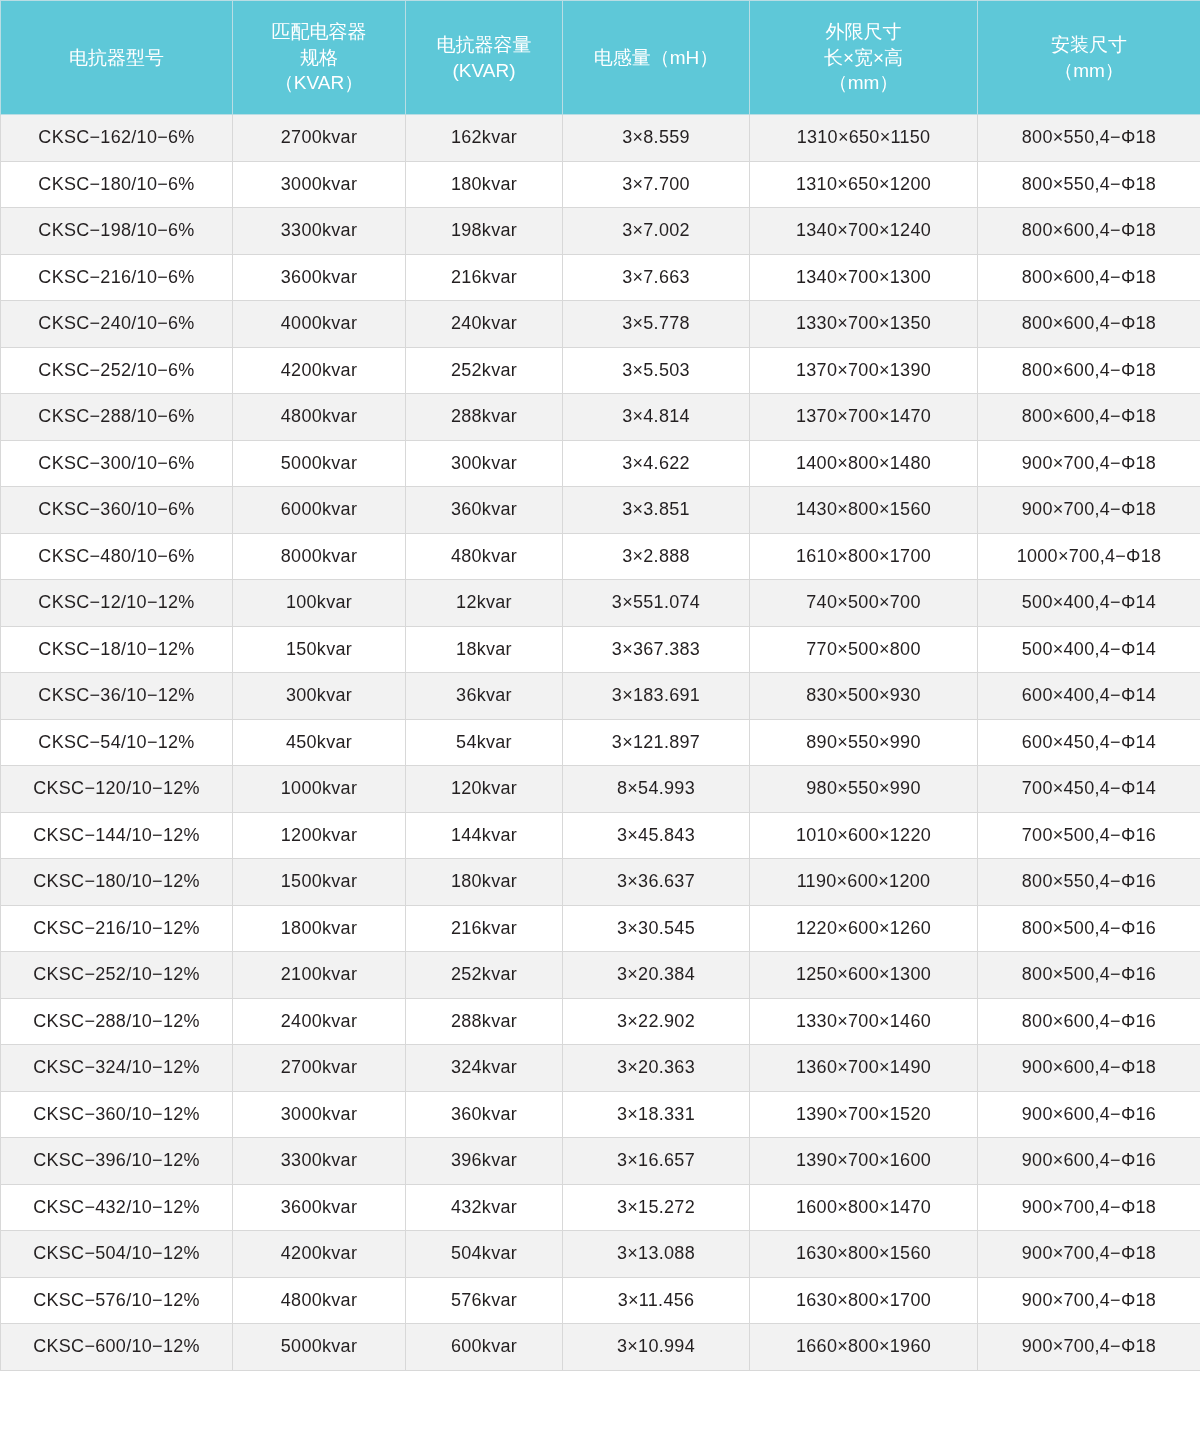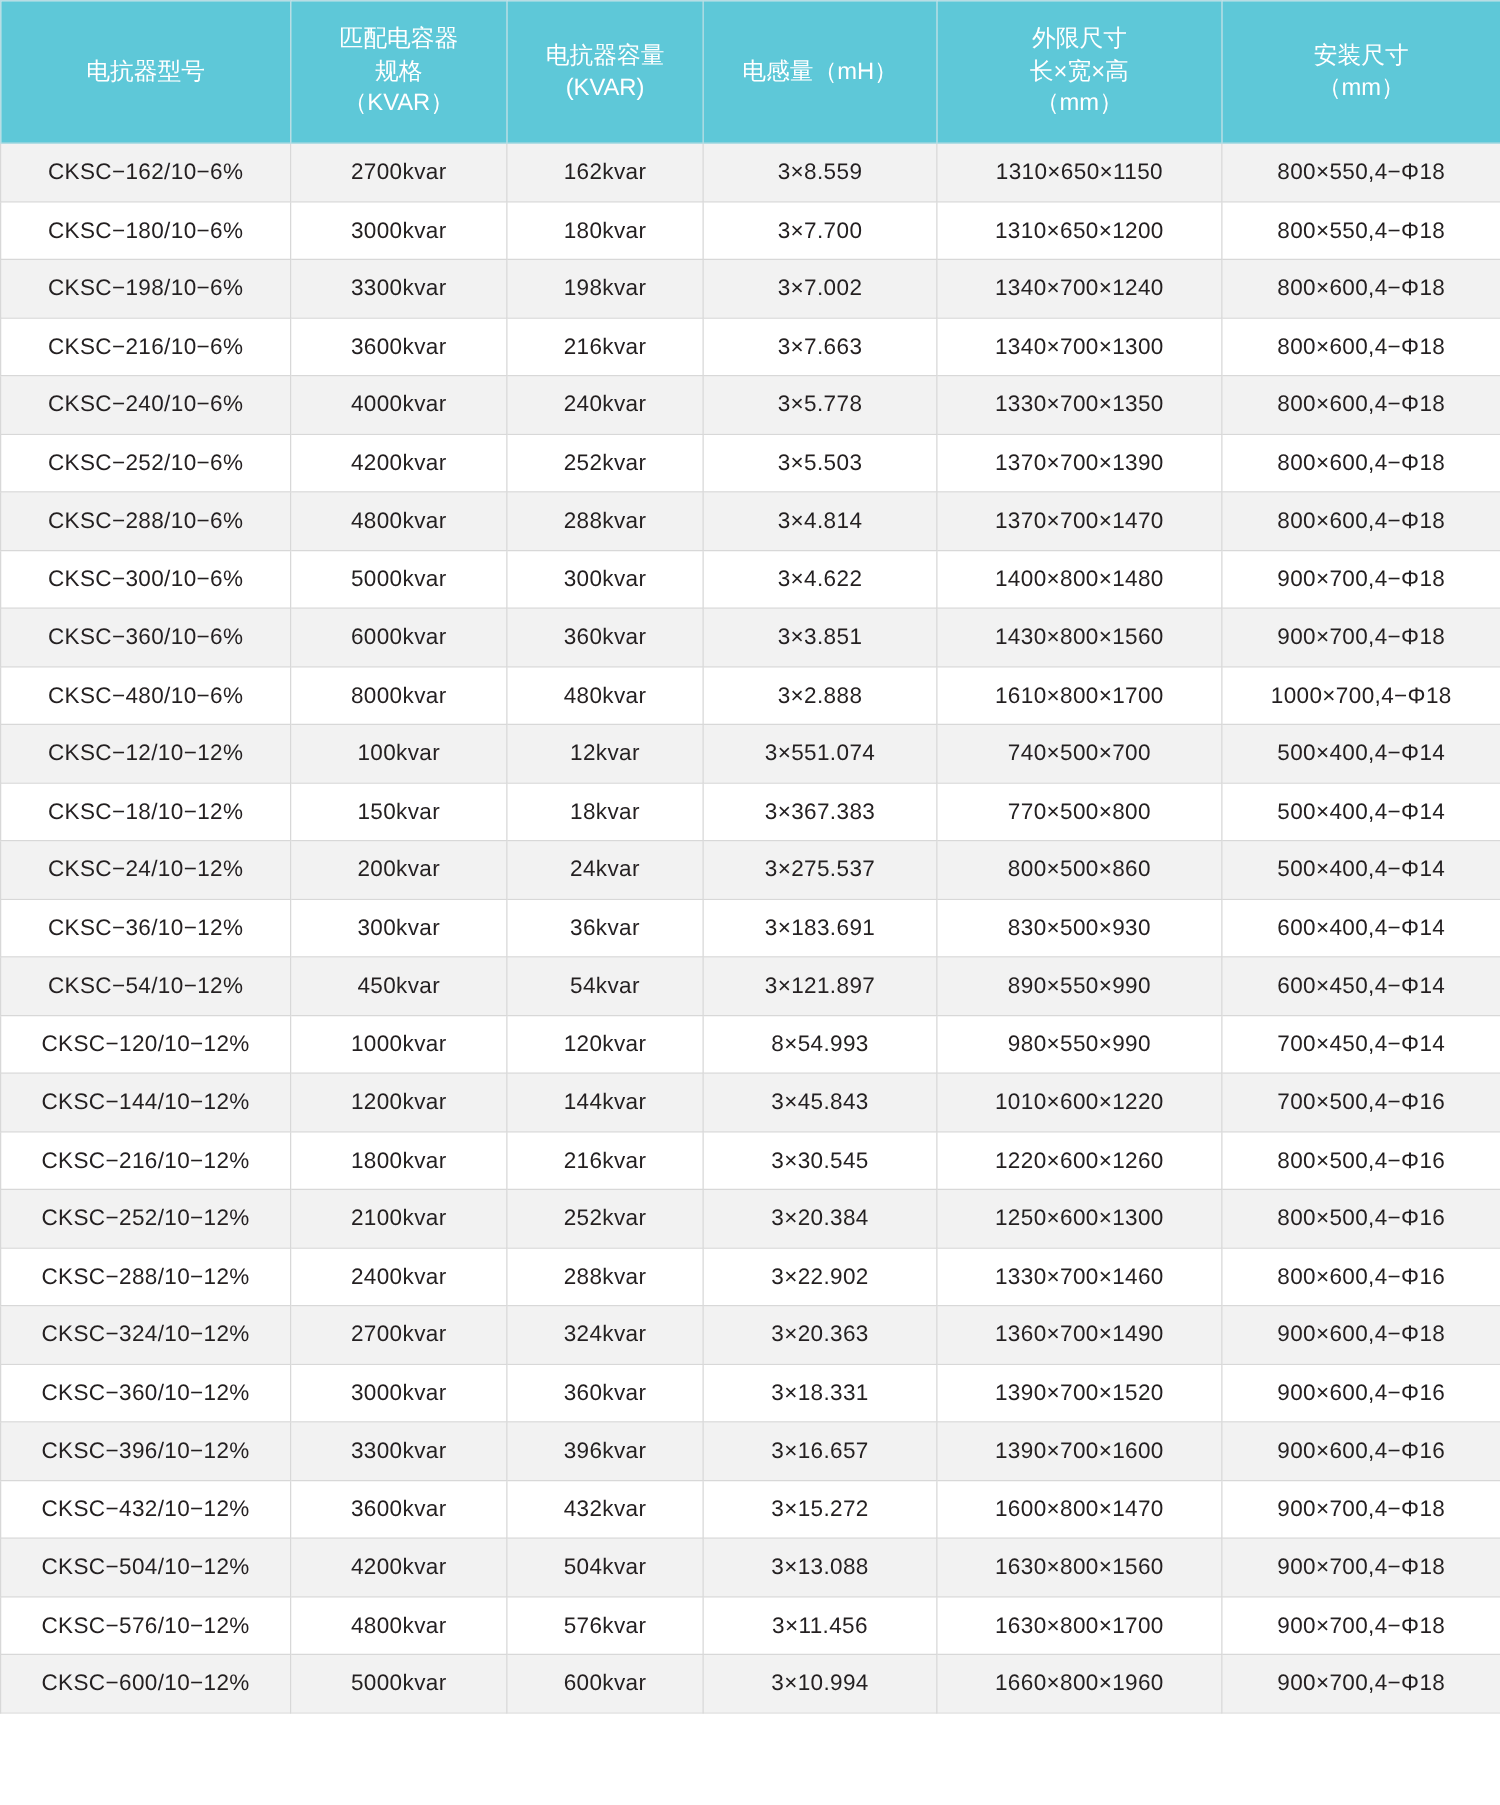--- a/index.html
+++ b/index.html
@@ -187,28 +187,20 @@
       </tr>
       <tr>
         <td>CKSC−18/10−12%</td>
         <td>150kvar</td>
         <td>18kvar</td>
         <td>3×367.383</td>
         <td>770×500×800</td>
         <td>500×400,4−Φ14</td>
       </tr>
       <tr>
-        <td>CKSC−24/10−12%</td>
-        <td>200kvar</td>
-        <td>24kvar</td>
-        <td>3×275.537</td>
-        <td>800×500×860</td>
-        <td>500×400,4−Φ14</td>
-      </tr>
-      <tr>
         <td>CKSC−36/10−12%</td>
         <td>300kvar</td>
         <td>36kvar</td>
         <td>3×183.691</td>
         <td>830×500×930</td>
         <td>600×400,4−Φ14</td>
       </tr>
       <tr>
         <td>CKSC−54/10−12%</td>
         <td>450kvar</td>
@@ -227,20 +219,28 @@
       </tr>
       <tr>
         <td>CKSC−144/10−12%</td>
         <td>1200kvar</td>
         <td>144kvar</td>
         <td>3×45.843</td>
         <td>1010×600×1220</td>
         <td>700×500,4−Φ16</td>
       </tr>
       <tr>
+        <td>CKSC−180/10−12%</td>
+        <td>1500kvar</td>
+        <td>180kvar</td>
+        <td>3×36.637</td>
+        <td>1190×600×1200</td>
+        <td>800×550,4−Φ16</td>
+      </tr>
+      <tr>
         <td>CKSC−216/10−12%</td>
         <td>1800kvar</td>
         <td>216kvar</td>
         <td>3×30.545</td>
         <td>1220×600×1260</td>
         <td>800×500,4−Φ16</td>
       </tr>
       <tr>
         <td>CKSC−252/10−12%</td>
         <td>2100kvar</td>

